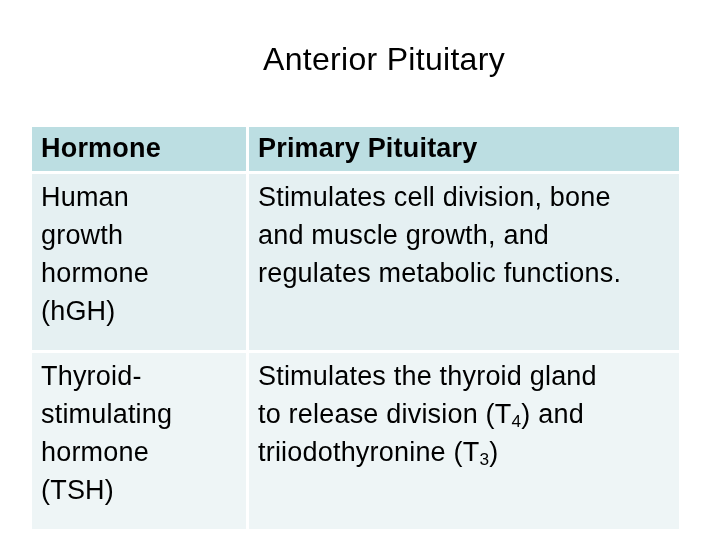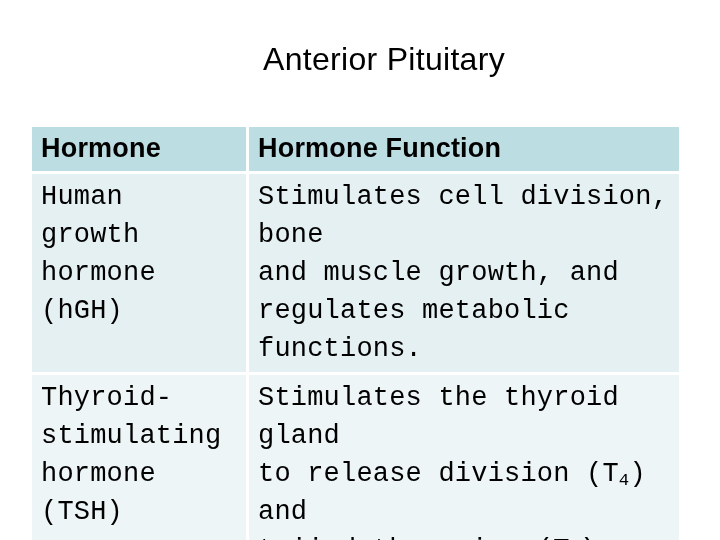--- a/index.html
+++ b/index.html
@@ -53,23 +53,22 @@
   th.hdr {
     height: 42px;
     font-weight: 700;
     vertical-align: middle;
     padding: 0 8px 2px 9px;
     background: var(--color-header-bg, #bcdee2);
     white-space: nowrap;
   }
   td.cell {
     vertical-align: top;
-    padding: 4px 8px 4px 9px;
+    padding: 4px 8px 20px 9px;
     white-space: pre-line;
-    font-family: Liberation Mono, monospace;
   }
   col.c-hormone  { width: 214px; }
   col.c-function { width: 430px; }
   tr.row-1 td { height: 149px; background: var(--color-row-odd-bg, #e5f0f2); }
   tr.row-2 td { height: 151px; background: var(--color-row-even-bg, #eef5f6); margin-top: 12px; }
   td.cell sub {
     font-size: 0.64em;
     line-height: 0;
     vertical-align: -0.25em;
   }
@@ -82,21 +81,21 @@
   <div class="slide-title">Anterior Pituitary</div>
 
   <table class="hormone-table">
     <colgroup>
       <col class="c-hormone">
       <col class="c-function">
     </colgroup>
     <thead>
       <tr>
         <th class="hdr">Hormone</th>
-        <th class="hdr">Hormone Function</th>
+        <th class="hdr">Primary Pituitary</th>
       </tr>
     </thead>
     <tbody>
       <tr class="row-1">
         <td class="cell">Human
 growth
 hormone
 (hGH)</td>
         <td class="cell"><span>Stimulates cell division, bone
 and muscle growth, and

